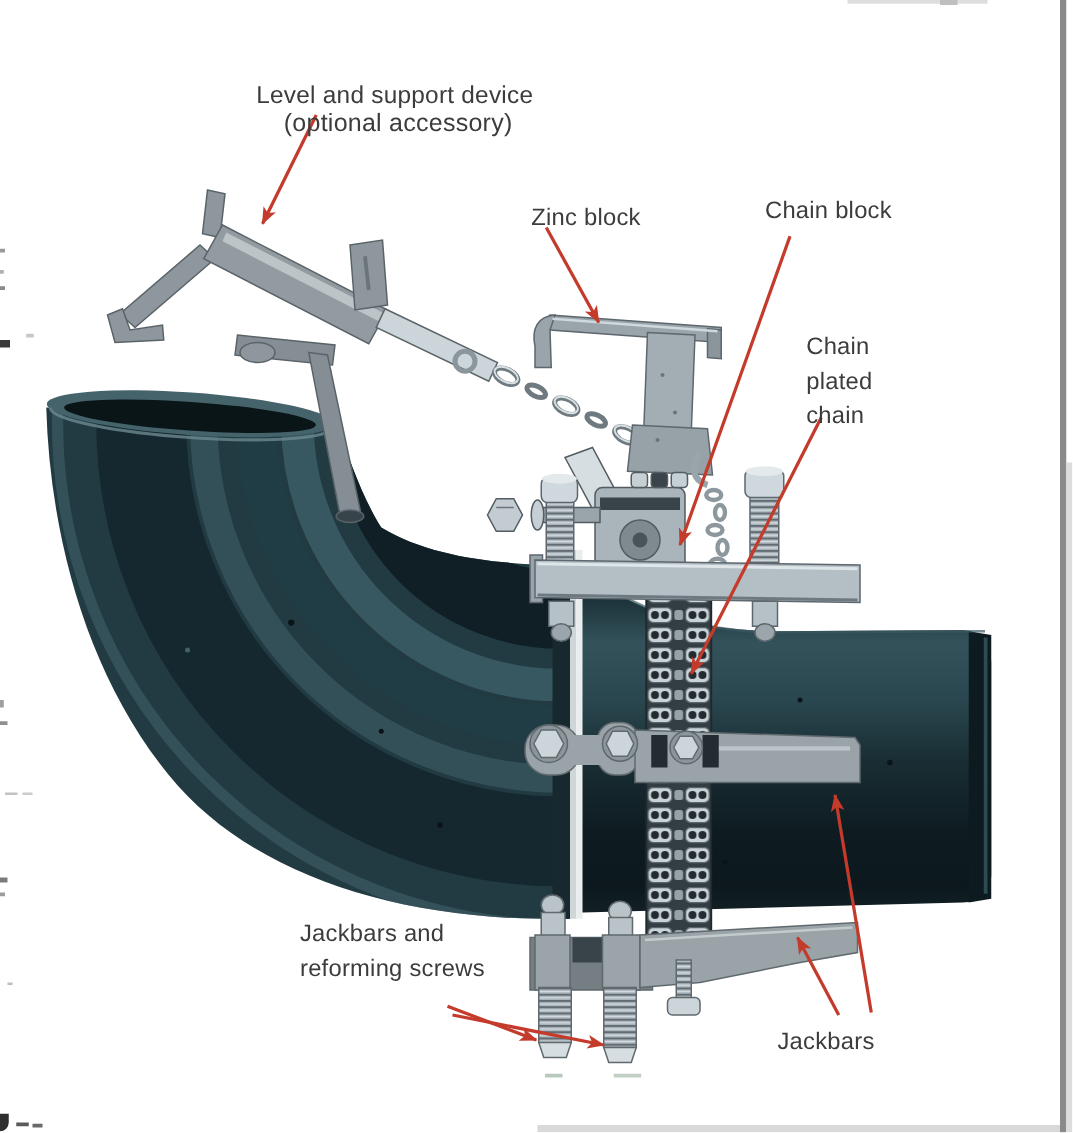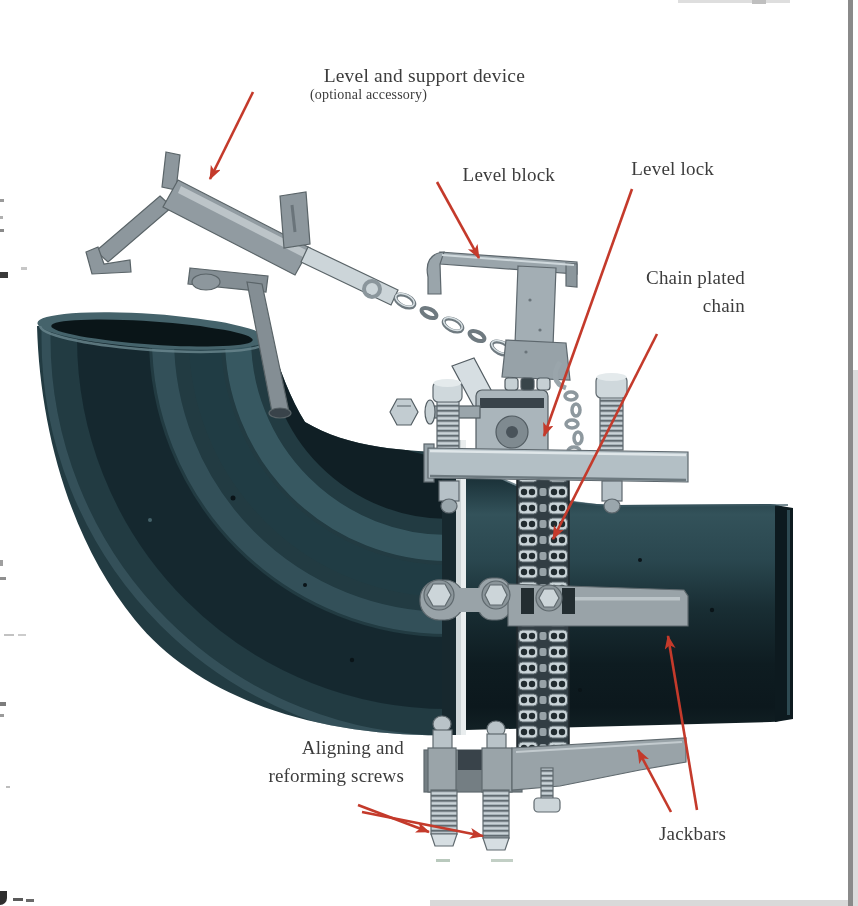--- a/index.html
+++ b/index.html
@@ -3,23 +3,23 @@
 <meta charset="utf-8">
 <style>
   html,body{margin:0;padding:0;background:#fff;}
   .page{
     position:relative;width:858px;height:906px;background:#fff;overflow:hidden;
     font-family:"Liberation Sans","DejaVu Sans",sans-serif;
   }
   .fig{position:absolute;left:0;top:0;}
   .lbl{
     position:absolute;color:var(--ink,#3c3c3c);font-size:19px;line-height:1.45;
-    text-align:right;letter-spacing:.2px;font-family:Liberation Serif, serif;
+    text-align:left;letter-spacing:.2px;
   }
-  .lbl.small{font-size:14px;line-height:1.2;}
+  .lbl.small{font-size:20px;line-height:1.2;}
   .mark{position:absolute;}
   .rightbar{position:absolute;top:0;width:5px;height:906px;background:var(--edgebar,#8a8a8a);}
   .rightcol{position:absolute;width:5px;background:#dcdcdc;}
   .bottomstrip{position:absolute;background:#d9d9d9;}
 </style>
 </head>
 <body>
 
 <div class="page">
 
@@ -231,24 +231,24 @@
       <line x1="657" y1="334" x2="553" y2="539" marker-end="url(#ah)"></line>
       <line x1="358" y1="805" x2="429" y2="832" marker-end="url(#ah)"></line>
       <line x1="362" y1="812" x2="483" y2="836" marker-end="url(#ah)"></line>
       <line x1="697" y1="810" x2="668" y2="636" marker-end="url(#ah)"></line>
       <line x1="671" y1="812" x2="638" y2="750" marker-end="url(#ah)"></line>
     </g>
   </svg>
 
   <div class="lbl" style="left:205px;top:62px;width:320px;font-size:19.5px">Level and support device</div>
   <div class="lbl small" style="left:227px;top:87px;width:200px">(optional accessory)</div>
-  <div class="lbl" style="left:425px;top:161px;width:130px">Level block</div>
-  <div class="lbl" style="left:612px;top:155px;width:102px">Level lock</div>
+  <div class="lbl" style="left:425px;top:161px;width:130px">Zinc block</div>
+  <div class="lbl" style="left:612px;top:155px;width:102px">Chain block</div>
   <div class="lbl" style="left:645px;top:264px;width:100px">Chain plated chain</div>
-  <div class="lbl" style="left:240px;top:734px;width:164px">Aligning and reforming screws</div>
+  <div class="lbl" style="left:240px;top:734px;width:164px">Jackbars and reforming screws</div>
   <div class="lbl" style="left:622px;top:820px;width:104px">Jackbars</div>
 
   <div class="rightbar" style="left:848px"></div>
   <div class="rightcol" style="left:853px;top:370px;height:536px"></div>
   <div class="bottomstrip" style="left:430px;top:900px;width:418px;height:6px"></div>
   <div class="mark" style="left:678px;top:0;width:112px;height:3px;background:#dedede"></div>
   <div class="mark" style="left:752px;top:0;width:14px;height:4px;background:#bfbfbf"></div>
 
   <div>
     <div class="mark" style="left:0;top:199px;width:4px;height:3px;background:#9a9a9a"></div>

